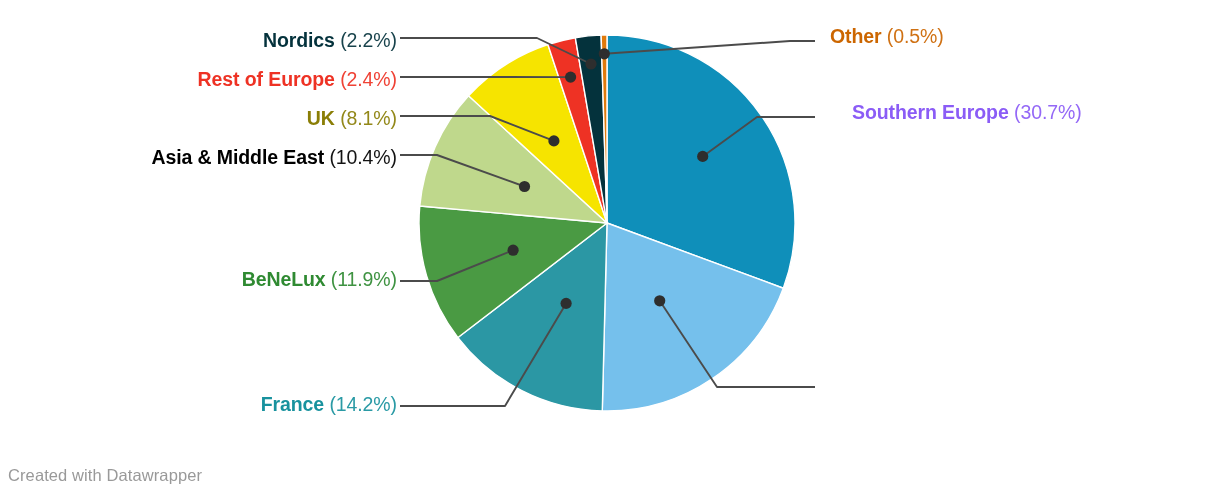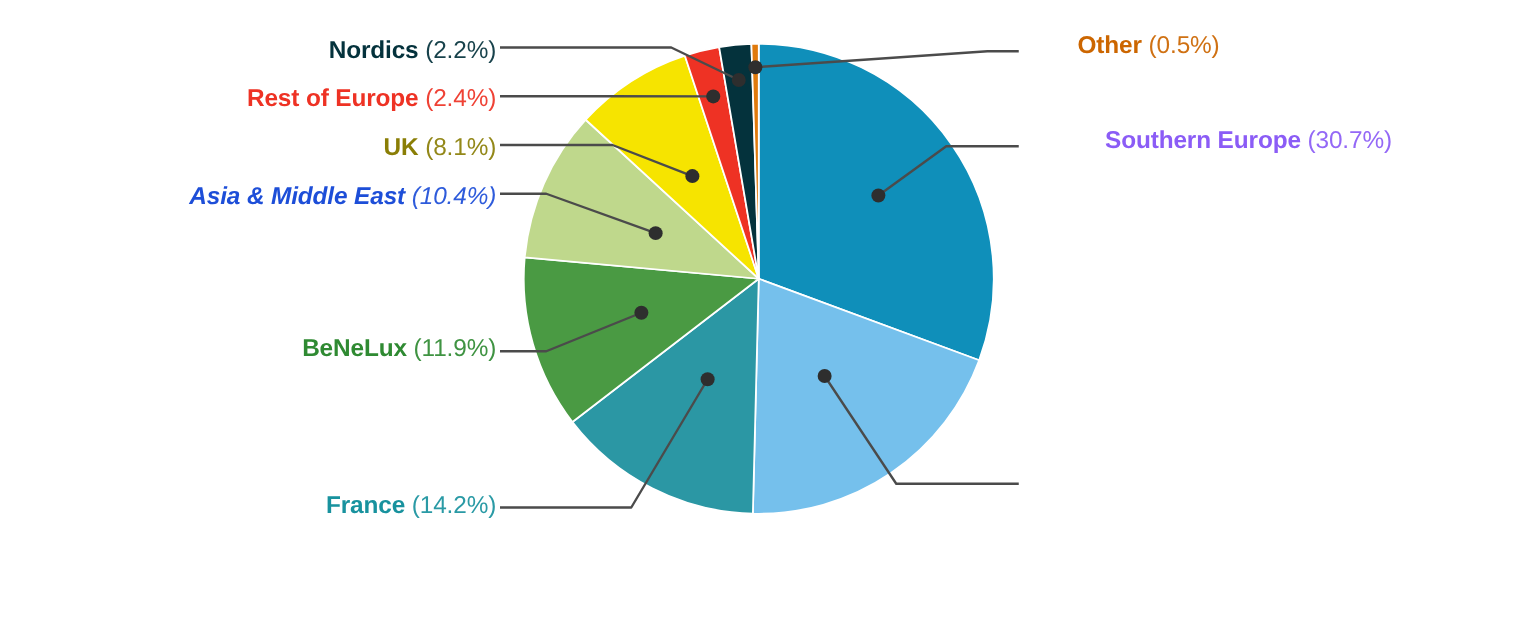--- a/index.html
+++ b/index.html
@@ -53,21 +53,21 @@
     white-space: normal;
     width: 340px;
   }
   .pie-label .lbl-name {
     font-weight: bold;
   }
   .pie-label .lbl-pct {
     font-weight: normal;
     opacity: 0.92;
   }
-  .label-right { text-align: left; margin-left: 32px; }
+  .label-right { text-align: left; }
   .label-left  { text-align: left; }
 
   #footer-credit {
     position: absolute;
     left: 8px;
     top: 466px;
     font-size: 16.5px;
     color: #999999;
     letter-spacing: 0.1px;
   }
@@ -132,29 +132,30 @@
   <div class="pie-label label-left" style="right: 823px; top: 67px; color: rgb(238, 50, 36); margin-left: 44px;">
     <span class="lbl-name">Rest of Europe</span>
     <span class="lbl-pct">(2.4%)</span>
   </div>
 
   <div class="pie-label label-left" style="right: 823px; top: 106px; color: rgb(138, 126, 6);">
     <span class="lbl-name">UK</span>
     <span class="lbl-pct">(8.1%)</span>
   </div>
 
-  <div class="pie-label label-left" style="right: 823px; top: 145px; color: #1d4ed8; font-style: italic;">
+  <div class="pie-label label-left" style="right: 823px; top: 145px; color: #000000;">
     <span class="lbl-name">Asia &amp; Middle East</span>
     <span class="lbl-pct">(10.4%)</span>
   </div>
 
   <div class="pie-label label-left" style="right: 823px; top: 267px; color: rgb(47, 138, 50);">
     <span class="lbl-name">BeNeLux</span>
     <span class="lbl-pct">(11.9%)</span>
   </div>
 
   <div class="pie-label label-left" style="right: 823px; top: 392px; color: rgb(24, 146, 158);">
     <span class="lbl-name">France</span>
     <span class="lbl-pct">(14.2%)</span>
   </div>
 
+  <div id="footer-credit">Created with Datawrapper</div>
 
 </div>
 
 </body></html>

